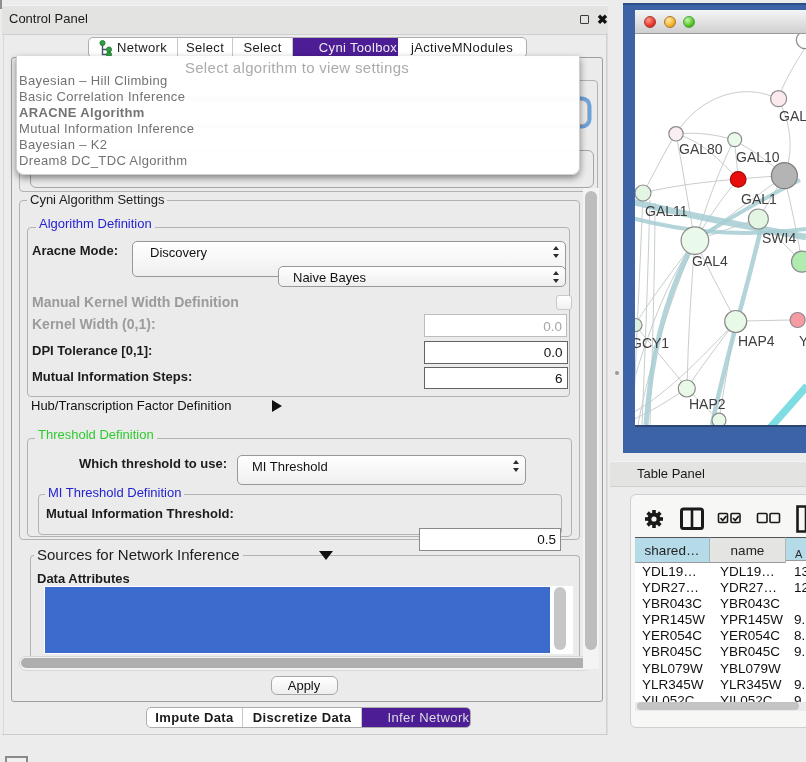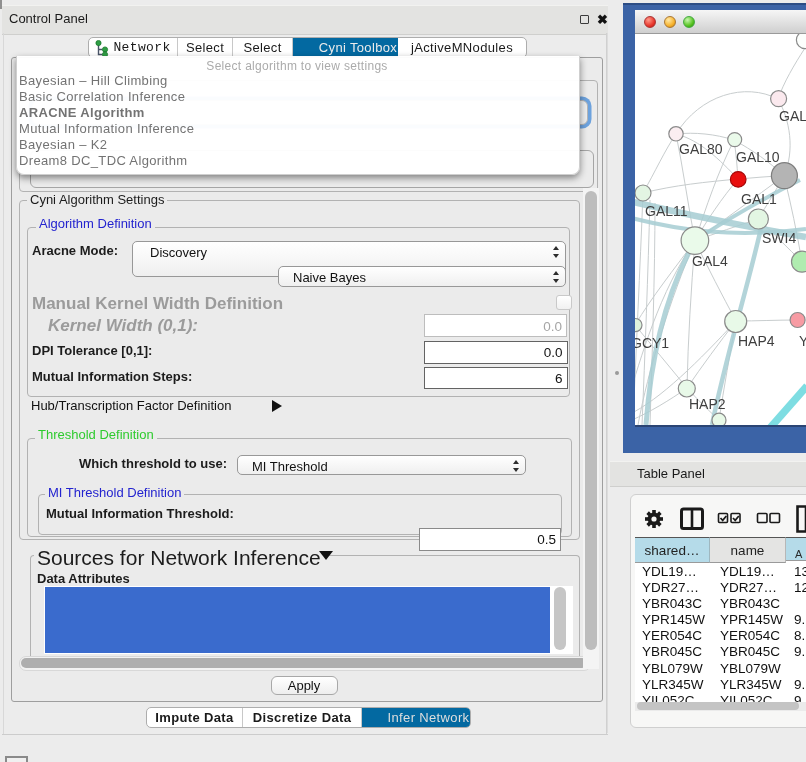--- a/index.html
+++ b/index.html
@@ -1,53 +1,53 @@
 <!DOCTYPE html>
 <html><head>
 <meta charset="utf-8">
 <style>
 html,body{margin:0;padding:0;}
 body{width:806px;height:762px;overflow:hidden;background:#ececec;font-family:"Liberation Sans",sans-serif;}
 #app{position:absolute;left:0;top:0;width:806px;height:762px;overflow:hidden;}
 .abs{position:absolute;}
 .lbl{position:absolute;font-size:13px;font-weight:bold;color:#1c1c1c;white-space:nowrap;}
-.dlbl{position:absolute;font-size:17px;font-weight:bold;color:#9b9b9b;white-space:nowrap;}
+.dlbl{position:absolute;font-size:14px;font-weight:bold;color:#9b9b9b;white-space:nowrap;}
 .grp{position:absolute;border:1px solid #b2b2b2;border-radius:4px;}
 .gtitle{position:absolute;font-size:13px;background:#ebebeb;padding:0 3px;white-space:nowrap;}
 .combo{position:absolute;border:1px solid #989898;border-radius:5px;background:linear-gradient(#ffffff,#efefef);font-size:13px;color:#111;}
 .combo .ct{position:absolute;left:14px;top:2.5px;}
 .carr{position:absolute;right:5.5px;top:2px;width:7px;height:16px;}
 .carr:before{content:"";position:absolute;left:0;top:2px;border-left:3.5px solid transparent;border-right:3.5px solid transparent;border-bottom:4.5px solid #2c2c2c;}
 .carr:after{content:"";position:absolute;left:0;bottom:2px;border-left:3.5px solid transparent;border-right:3.5px solid transparent;border-top:4.5px solid #2c2c2c;}
 .tfield{position:absolute;background:#fff;border:1.5px solid #636363;font-size:13.5px;color:#111;text-align:right;}
 .tfield span{position:absolute;right:4px;top:3px;}
 .tfield.dis{border:1px solid #bdbdbd;color:#a6a6a6;}
 .tfield.dis span{top:4px;}
 .seg{position:absolute;display:flex;height:19px;background:#fff;border:1px solid #adadad;border-radius:5px;overflow:hidden;}
 .seg .s{height:19px;display:flex;align-items:center;justify-content:center;font-size:13px;letter-spacing:0.35px;color:#1a1a1a;border-right:1px solid #c8c8c8;box-sizing:border-box;}
 .seg .s:last-child{border-right:none;}
-.seg .sel{background:#0369a1;color:#ececec;border-right:none;padding-left:25px;}
+.seg .sel{background:#4c1d95;color:#ececec;border-right:none;padding-left:25px;}
 </style>
 </head>
 <body>
 <div id="app">
 
 <div class="abs" style="left:0;top:0;width:610px;height:736px;background:#ececec;"></div>
 <div class="abs" style="left:0;top:0;width:2px;height:9px;background:#8f8f8f;"></div>
 
 <div class="abs" style="left:2px;top:5px;width:606px;height:28px;background:#e3e3e1;border-top:1px solid #f2f2f0;border-bottom:1px solid #cfcfcd;"></div>
 <div class="abs" style="left:9px;top:11px;font-size:13px;color:#1a1a1a;">Control Panel</div>
 <div class="abs" style="left:580px;top:15px;width:7px;height:7px;border:1.5px solid #3c3c3c;border-radius:1px;"></div>
 <div class="abs" style="left:597px;top:12px;font-size:13px;font-weight:bold;color:#111;">✖</div>
 
 <div class="abs" style="left:3px;top:33px;width:1px;height:701px;background:#d8d8d8;"></div>
 <div class="abs" style="left:606px;top:33px;width:1px;height:701px;background:#d0d0d0;"></div>
 
 <div class="seg" style="left:88px;top:37px;">
-  <div class="s" style="width:89px;font-family:Liberation Mono, monospace;"><svg width="14" height="17" viewBox="0 0 14 17" style="margin-right:4px;margin-top:2px;">
+  <div class="s" style="width:89px;"><svg width="14" height="17" viewBox="0 0 14 17" style="margin-right:4px;margin-top:2px;">
           <path d="M3.5 5 V14.5 H7.5 M3.5 9.5 H7.5" fill="none" stroke="#4a5568" stroke-width="1.4"></path>
           <circle cx="3.5" cy="3" r="2.6" fill="#2f9e44" stroke="#1d7a2f" stroke-width=".8"></circle>
           <circle cx="10" cy="9.5" r="2.6" fill="#2f9e44" stroke="#1d7a2f" stroke-width=".8"></circle>
           <circle cx="10" cy="14.5" r="2.6" fill="#2f9e44" stroke="#1d7a2f" stroke-width=".8"></circle>
         </svg>Network</div>
   <div class="s" style="width:55px;">Select</div>
   <div class="s" style="width:60px;">Select</div>
   <div class="s sel" style="width:105px;">Cyni Toolbox</div>
   <div class="s" style="width:128px;">jActiveMNodules</div>
 </div>
@@ -71,21 +71,21 @@
     </div>
 
 <div class="combo" style="left:278px;top:266px;width:288px;height:21px;box-sizing:border-box;">
       <span class="ct">Naive Bayes</span>
       <span class="carr"></span>
     </div>
 
 <div class="dlbl" style="left:32px;top:293.5px;">Manual Kernel Width Definition</div>
 <div class="abs" style="left:556px;top:295px;width:14px;height:13px;border:1px solid #c9c9c9;border-radius:3px;background:linear-gradient(#fff,#f1f1f1);"></div>
 
-<div class="dlbl" style="left:48px;top:316px;font-style:italic;">Kernel Width (0,1):</div>
+<div class="dlbl" style="left:32px;top:316px;">Kernel Width (0,1):</div>
 <div class="tfield dis" style="left:424px;top:313.5px;width:143px;height:23.5px;box-sizing:border-box;">
       <span>0.0</span>
     </div>
 
 <div class="lbl" style="left:32px;top:343px;">DPI Tolerance [0,1]:</div>
 <div class="tfield" style="left:424px;top:341px;width:143.5px;height:23px;box-sizing:border-box;">
       <span>0.0</span>
     </div>
 
 <div class="lbl" style="left:32px;top:368.5px;">Mutual Information Steps:</div>
@@ -93,35 +93,35 @@
       <span>6</span>
     </div>
 
 <div class="abs" style="left:31px;top:397.5px;font-size:13px;color:#111;">Hub/Transcription Factor Definition</div>
 <div class="abs" style="left:272px;top:400px;width:0;height:0;border-top:6.5px solid transparent;border-bottom:6.5px solid transparent;border-left:10px solid #111;"></div>
 
 <div class="grp" style="left:27px;top:438px;width:543px;height:97px;"></div>
 <div class="gtitle" style="left:35px;top:426.5px;color:#2ecb2e;">Threshold Definition</div>
 
 <div class="lbl" style="left:79px;top:455.5px;">Which threshold to use:</div>
-<div class="combo" style="left:237px;top:455px;width:289px;height:20px;box-sizing:border-box;">
+<div class="combo" style="left:237px;top:455px;width:289px;height:30px;box-sizing:border-box;">
       <span class="ct">MI Threshold</span>
       <span class="carr"></span>
     </div>
 
 <div class="grp" style="left:38px;top:494px;width:522px;height:39px;"></div>
 <div class="gtitle" style="left:45px;top:484.5px;color:#2323cf;">MI Threshold Definition</div>
 
 <div class="lbl" style="left:46px;top:506px;">Mutual Information Threshold:</div>
 <div class="tfield" style="left:419px;top:507px;width:142px;height:23px;box-sizing:border-box;border-color:#8a8a8a;margin-top:21px;">
       <span>0.5</span>
     </div>
 
 <div class="grp" style="left:30px;top:555px;width:548px;height:101px;border-bottom:none;border-bottom-left-radius:0;border-bottom-right-radius:0;"></div>
-<div class="gtitle" style="left:34px;top:546px;color:#1c1c1c;font-weight:normal;font-size:21px;">Sources for Network Inference</div>
+<div class="gtitle" style="left:34px;top:546px;color:#1c1c1c;font-weight:normal;font-size:15px;">Sources for Network Inference</div>
 <div class="abs" style="left:319px;top:551px;width:0;height:0;border-left:7.5px solid transparent;border-right:7.5px solid transparent;border-top:9px solid #111;"></div>
 <div class="lbl" style="left:37px;top:571px;">Data Attributes</div>
 
 <div class="abs" style="left:44px;top:586px;width:529px;height:68px;background:#fff;"></div>
 <div class="abs" style="left:45px;top:586.5px;width:505px;height:66px;background:#3a6bcd;"></div>
 <div class="abs" style="left:554px;top:587px;width:12px;height:63px;background:#c6c6c6;border-radius:6px;"></div>
 
 <div class="abs" style="left:19px;top:656px;width:570px;height:13px;background:#f2f2f2;border:1px solid #d8d8d8;border-radius:7px;"></div>
 <div class="abs" style="left:21px;top:658px;width:566px;height:10px;background:#aeaeae;border-radius:5px;"></div>
 
@@ -134,21 +134,21 @@
   <div class="s" style="width:96px;font-weight:bold;">Impute Data</div>
   <div class="s" style="width:119px;font-weight:bold;">Discretize Data</div>
   <div class="s sel" style="width:108px;color:#dedede;">Infer Network</div>
 </div>
 
 <div class="abs" style="left:2px;top:734px;width:606px;height:1px;background:#cccccc;"></div>
 
 <div class="abs" style="left:607px;top:33px;width:1px;height:700px;background:#dcdcdc;"></div>
 
 <div class="abs" style="left:16px;top:56px;width:562px;height:118px;background:rgba(255,255,255,.97);border:1px solid #cfcfcf;border-top:none;border-radius:0 0 8px 8px;box-shadow:0 3px 7px rgba(0,0,0,.45);"></div>
-<div class="abs" style="left:16px;top:58.5px;width:562px;text-align:center;font-size:12px;color:#ababab;letter-spacing:0.3px;">Select algorithm to view settings</div>
+<div class="abs" style="left:16px;top:58.5px;width:562px;text-align:center;font-size:15px;color:#ababab;letter-spacing:0.3px;">Select algorithm to view settings</div>
 <div class="abs" style="left:19px;top:72.8px;font-size:13px;letter-spacing:0.35px;color:#737373;line-height:16.1px;white-space:nowrap;">Bayesian – Hill Climbing<br>Basic Correlation Inference<br><b>ARACNE Algorithm</b><br>Mutual Information Inference<br>Bayesian – K2<br>Dream8 DC_TDC Algorithm</div>
 
 <div class="abs" style="left:623px;top:3px;width:183px;height:450px;background:#3b63a6;"></div>
 <div class="abs" style="left:623px;top:3px;width:183px;height:2px;background:#2c4d85;"></div>
 
 <div class="abs" style="left:635px;top:10px;width:171px;height:23px;background:linear-gradient(#f6f6f6,#cfcfcf);border-bottom:1px solid #9a9a9a;"></div>
 <div class="abs" style="left:644px;top:16px;width:10px;height:10px;border-radius:50%;background:radial-gradient(circle at 35% 30%,#ff9a8a,#e8382e 60%,#b31509);border:0.5px solid #a33;"></div>
 <div class="abs" style="left:663.5px;top:16px;width:10px;height:10px;border-radius:50%;background:radial-gradient(circle at 35% 30%,#ffe9a8,#f7b32e 60%,#c07c08);border:0.5px solid #a73;"></div>
 <div class="abs" style="left:683px;top:16px;width:10px;height:10px;border-radius:50%;background:radial-gradient(circle at 35% 30%,#c8f7b0,#58c322 60%,#2e8706);border:0.5px solid #4a4;"></div>
 

